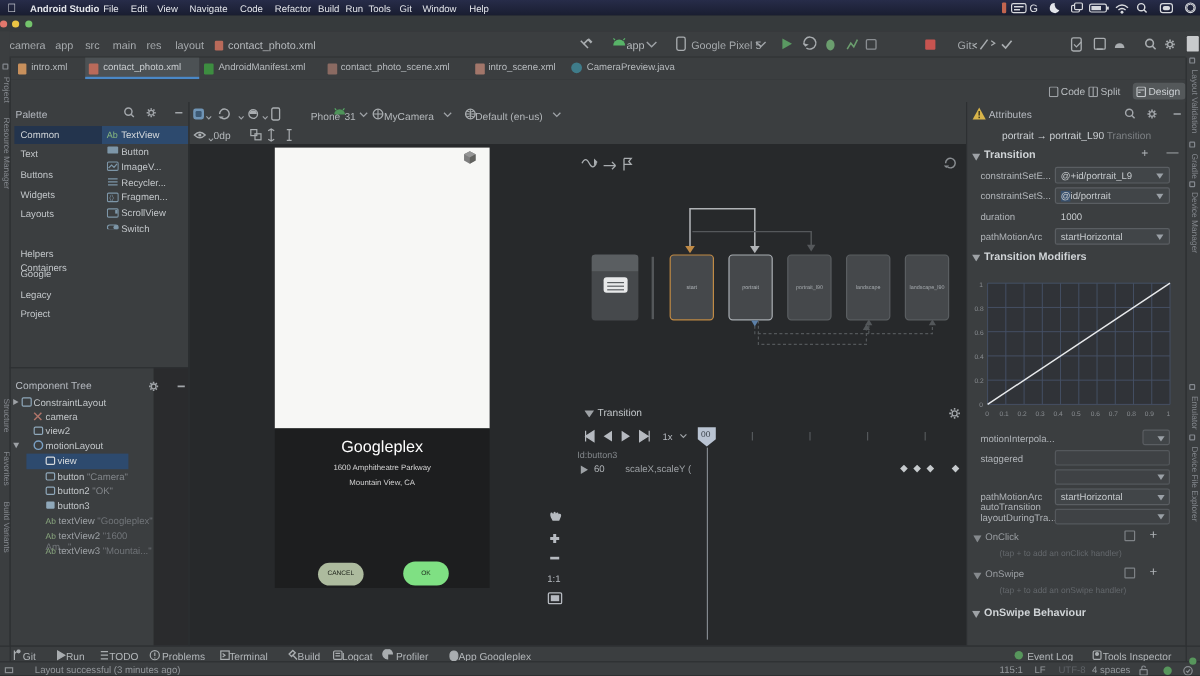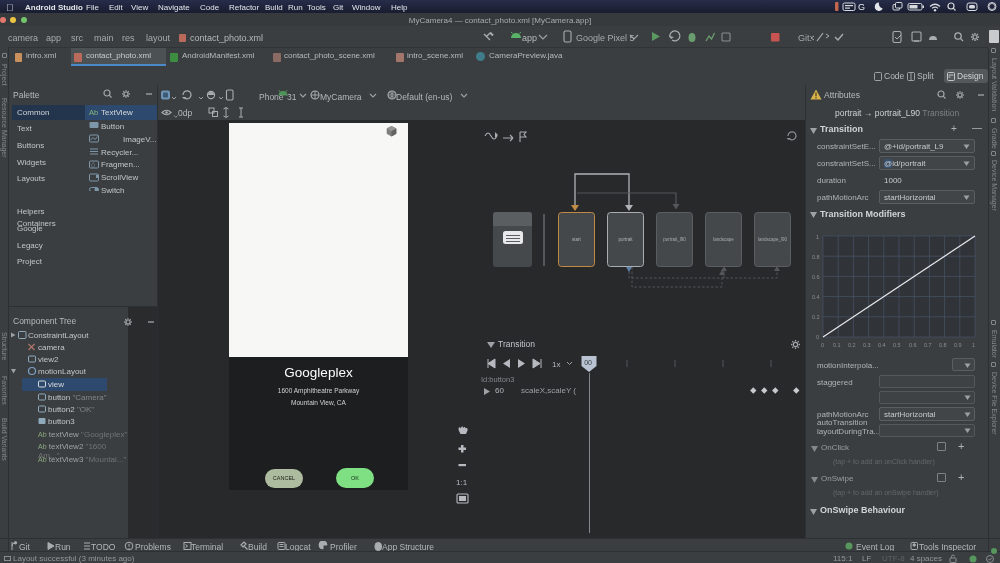--- a/index.html
+++ b/index.html
@@ -66,21 +66,20 @@
     <rect x="139" y="4" width="6" height="3.5" rx="1.5" fill="#d7d9dd"></rect>
     <circle cx="162" cy="5.5" r="4" fill="none" stroke="#d7d9dd" stroke-width="1"></circle>
     <path d="M162 2.5 a3 3 0 0 1 0 6 a3 3 0 0 1 0 -6" fill="none" stroke="#d7d9dd" stroke-width="0.8"></path>
   </svg>
 </div>
 
 <div class="abs titlebar">
   <div class="tl" style="left:0px;background:#e2776c;"></div>
   <div class="tl" style="left:10px;background:#ecc544;"></div>
   <div class="tl" style="left:20.5px;background:#74c46c;"></div>
-  <div class="ttext">MyCamera4 — contact_photo.xml [MyCamera.app]</div>
 </div>
 
 <div class="abs toolbar">
   <span class="crumb" style="left:8px;">camera</span>
   <span class="crumb" style="left:46px;">app</span>
   <span class="crumb" style="left:71px;">src</span>
   <span class="crumb" style="left:94px;">main</span>
   <span class="crumb" style="left:122px;">res</span>
   <span class="crumb" style="left:146px;">layout</span>
   <span class="crumb" style="left:190px;color:#b4b8bb;">contact_photo.xml</span>
@@ -214,21 +213,21 @@
   <span class="abs" style="left:9px;top:72.5px;">Widgets</span>
   <span class="abs" style="left:9px;top:88.5px;">Layouts</span>
   <span class="abs" style="left:9px;top:105.5px;margin-top:28px;">Containers</span>
   <span class="abs" style="left:9px;top:121.5px;">Helpers</span>
   <span class="abs" style="left:9px;top:138.5px;">Google</span>
   <span class="abs" style="left:9px;top:155.5px;">Legacy</span>
   <span class="abs" style="left:9px;top:171.5px;">Project</span>
   <span class="abs" style="left:81px;top:22.5px;color:#87b87f;font-size:7.5px;">Ab</span>
   <span class="abs" style="left:93px;top:22.5px;color:#d6dadd;">TextView</span>
   <span class="abs" style="left:93px;top:36.5px;">Button</span>
-  <span class="abs" style="left:93px;top:49.5px;margin-left:22px;">ImageV...</span>
+  <span class="abs" style="left:93px;top:49.5px;">ImageV...</span>
   <span class="abs" style="left:93px;top:62.5px;">Recycler...</span>
   <span class="abs" style="left:93px;top:74.5px;">Fragmen...</span>
   <span class="abs" style="left:93px;top:87.5px;">ScrollView</span>
   <span class="abs" style="left:93px;top:100.5px;">Switch</span>
   <svg class="abs" style="left:81px;top:36px;" width="10" height="70" viewBox="0 0 10 70">
     <rect x="0.5" y="1" width="9" height="6" rx="1" fill="#7d96a8"></rect>
     <rect x="0.5" y="14" width="9" height="7" rx="1" fill="none" stroke="#7d96a8"></rect>
       <path d="M1.5 19 l2.5 -2.5 l2 2 l2.5 -3" stroke="#7d96a8" fill="none"></path>
     <g stroke="#7d96a8" stroke-width="1">
         <line x1="1" y1="28" x2="9" y2="28"></line>
@@ -625,21 +624,21 @@
 
 <div class="abs bottombar" id="bottombar">
   <span class="abs" style="left:19px;top:2.5px;">Git</span>
   <span class="abs" style="left:55px;top:2.5px;">Run</span>
   <span class="abs" style="left:91px;top:2.5px;">TODO</span>
   <span class="abs" style="left:135px;top:2.5px;">Problems</span>
   <span class="abs" style="left:191px;top:2.5px;">Terminal</span>
   <span class="abs" style="left:248px;top:2.5px;">Build</span>
   <span class="abs" style="left:285px;top:2.5px;">Logcat</span>
   <span class="abs" style="left:330px;top:2.5px;">Profiler</span>
-  <span class="abs" style="left:382px;top:2.5px;">App Structure</span>
+  <span class="abs" style="left:382px;top:2.5px;">App Googleplex</span>
   <span class="abs" style="left:856px;top:2.5px;">Event Log</span>
   <span class="abs" style="left:919px;top:2.5px;">Tools Inspector</span>
   <svg class="abs" style="left:0;top:2px;" width="950" height="10" viewBox="0 0 950 10">
     <g stroke="#a9adb0" stroke-width="1" fill="none">
       <path d="M12 1 v8 M12 5 a3 3 0 0 1 3 -3"></path>
         <circle cx="15.5" cy="1.8" r="1.2" fill="#a9adb0"></circle>
       <path d="M48 1.5 l6 3.5 l-6 3.5 z" fill="#a9adb0"></path>
       <path d="M84 2 h6 M84 5 h6 M84 8 h6"></path>
       <circle cx="129" cy="5" r="3.8"></circle>
         <path d="M129 2.8 v2.8 M129 7 v0.8"></path>
@@ -651,21 +650,21 @@
       <path d="M323 8 a4 4 0 1 1 4 -4 l-4 0 z" fill="#a9adb0"></path>
       <rect x="375" y="1.5" width="6.5" height="8" rx="3.2" fill="#a9adb0"></rect>
       <circle cx="849" cy="5" r="3.5" fill="#57965c" stroke="none"></circle>
       <rect x="911" y="1.5" width="6.5" height="7" rx="1"></rect>
         <circle cx="914.2" cy="4" r="1.2" fill="#a9adb0"></circle>
     </g>
   </svg>
 </div>
 <div class="abs statusbar" id="statusbar">
   <div class="abs" style="left:4px;top:4px;width:7px;height:5px;border:1px solid #8a8e92;"></div>
-  <span class="abs" style="left:13px;top:2px;">Layout successful (3 minutes ago)</span>
+  <span class="abs" style="left:29px;top:2px;">Layout successful (3 minutes ago)</span>
   <span class="abs" style="left:833px;top:2px;">115:1</span>
   <span class="abs" style="left:862px;top:2px;">LF</span>
   <span class="abs" style="left:882px;top:2px;color:#5e6266;">UTF-8</span>
   <span class="abs" style="left:910px;top:2px;">4 spaces</span>
   <svg class="abs" style="left:948px;top:1.5px;" width="50" height="10" viewBox="0 0 50 10">
     <rect x="2" y="4" width="6" height="4.5" rx="0.5" fill="none" stroke="#8a8e92"></rect>
       <path d="M3.5 4 v-1.5 a1.5 1.5 0 0 1 3 0" fill="none" stroke="#8a8e92"></path>
     <circle cx="25" cy="5" r="3.5" fill="#57965c"></circle>
     <circle cx="42" cy="5" r="3.5" fill="none" stroke="#8a8e92"></circle>
       <path d="M40.5 5 l1.2 1.2 l2 -2.4" stroke="#8a8e92" fill="none"></path>

